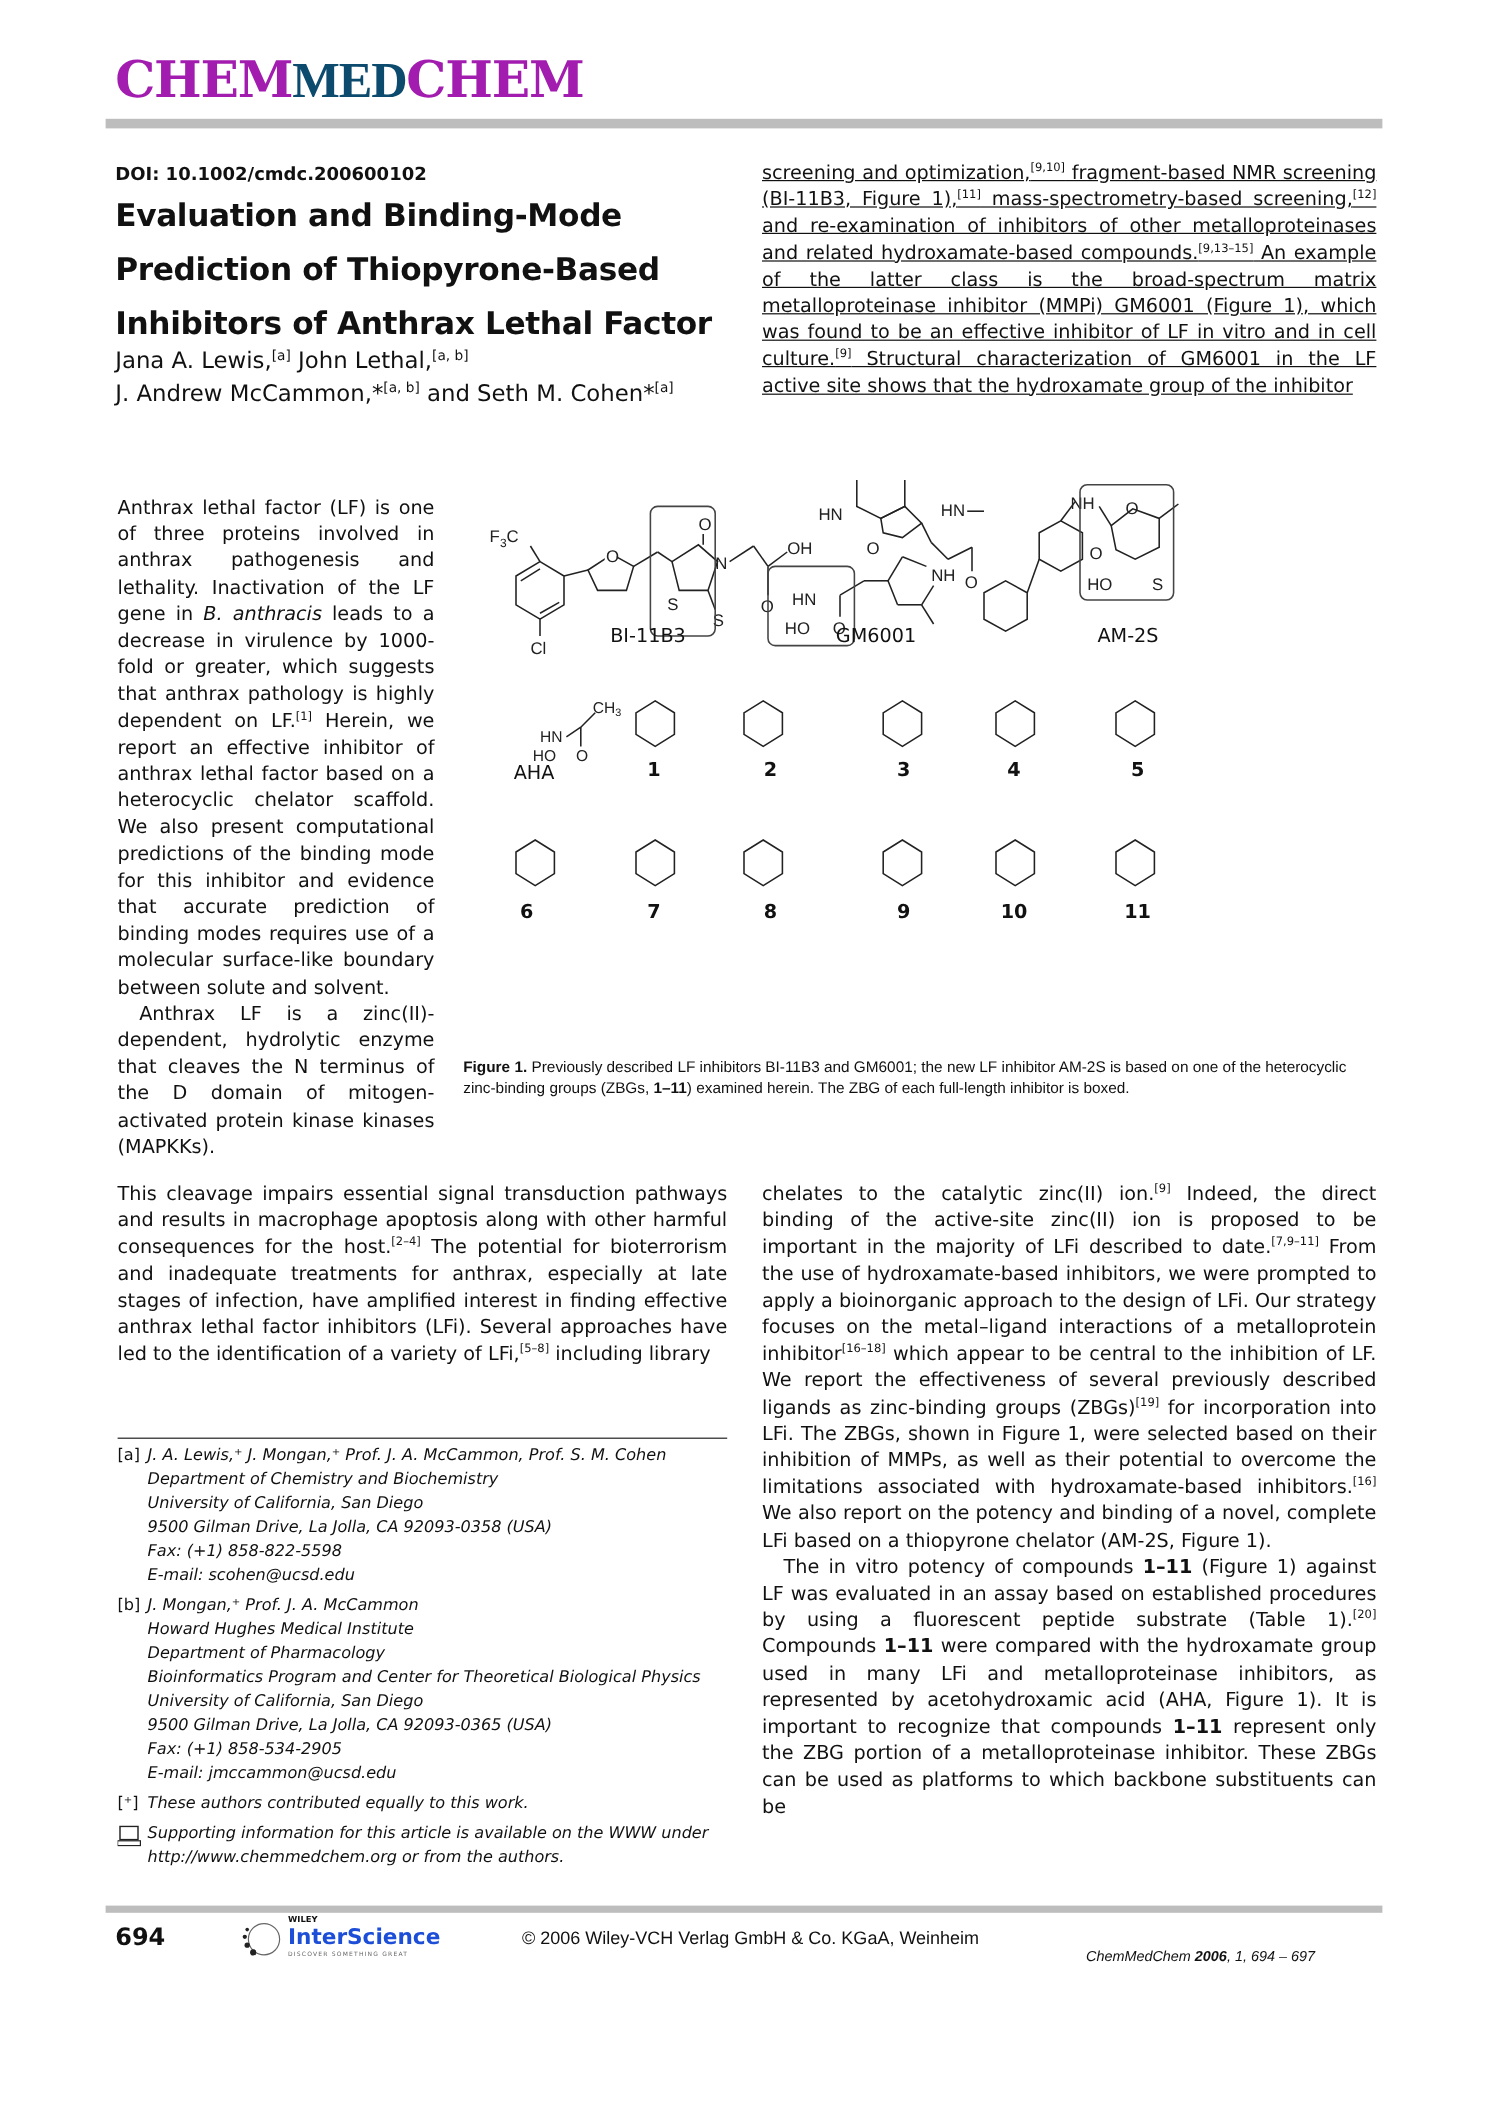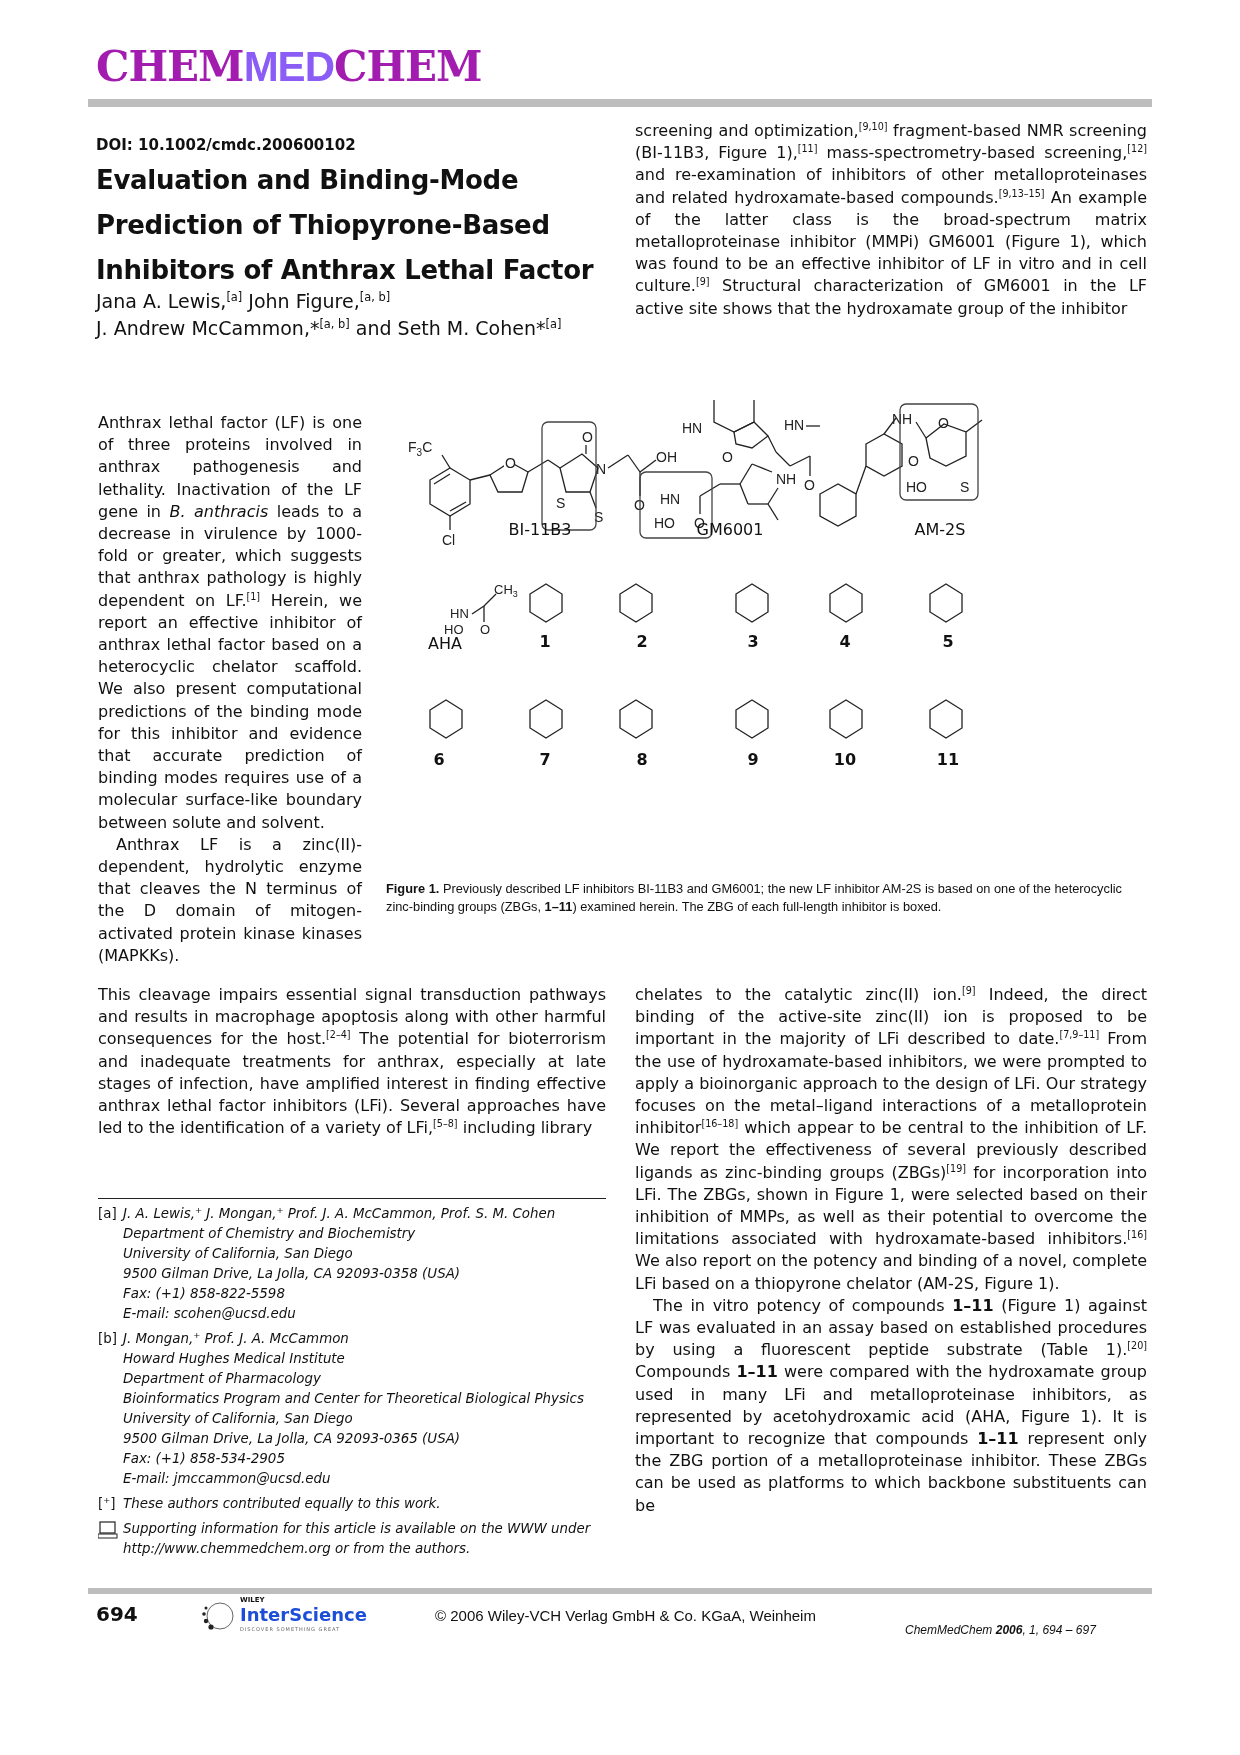--- a/index.html
+++ b/index.html
@@ -1,27 +1,27 @@
 <!DOCTYPE html>
 <html><head>
 <meta charset="utf-8">
 <style>
   html, body { margin:0; padding:0; background:#ffffff; }
   body { width:1240px; height:1755px; position:relative; overflow:hidden; font-family:"DejaVu Sans", sans-serif; color:#111; }
   .abs { position:absolute; }
   .journal-logo { left:96px; top:46px; font-family:"DejaVu Serif", serif; font-size:42px; letter-spacing:-1px; font-weight:bold; line-height:1; }
   .journal-logo .light { color:#a21caf; font-weight:bold; }
-  .journal-logo .dark { color:#8b5cf6; font-family:Liberation Sans, sans-serif; font-weight:bold; }
+  .journal-logo .dark { color:#0c4a6e; font-family:Liberation Serif, serif; font-weight:bold; }
   .top-rule { left:88px; top:99px; width:1064px; height:8px; background:#bdbdbd; }
   .doi { left:96px; top:136px; font-size:15px; font-weight:bold; }
   .title { left:96px; top:158px; width:520px; font-size:26px; font-weight:bold; line-height:45px; letter-spacing:-0.3px; }
   .authors { left:96px; top:288px; width:520px; font-size:19px; line-height:27px; }
   sup { font-size:0.6em; vertical-align:super; line-height:0; }
   .body-text { font-size:16px; line-height:22.2px; text-align:justify; }
-  .col-right-top { left:635px; top:120px; width:512px; }
+  .col-right-top { left:635px; top:133px; width:512px;text-decoration:underline; }
   .col-left-narrow { left:98px; top:384px; width:264px;margin-top:28px; }
   .col-left-wide { left:98px; top:984px; width:508px; }
   .col-right-bottom { left:635px; top:984px; width:512px; }
   .indent { text-indent:18px; }
   .figure { left:400px; top:400px; width:760px; height:480px; }
   .mol-label { position:absolute; font-size:16px; text-align:center; }
   .mol-num { position:absolute; font-size:16px; font-weight:bold; text-align:center; width:40px; }
   .caption { left:386px; top:880px; width:760px; font-size:12.8px; line-height:18px; font-family:"Liberation Sans", sans-serif; }
   .caption b { font-weight:bold; }
   .fn-rule { left:98px; top:1198px; width:508px; height:1px; background:#222; }
@@ -38,21 +38,21 @@
 <body>
 
 <div class="abs journal-logo">
   <span class="light">CHEM</span><span class="dark">MED</span><span class="light">CHEM</span>
 </div>
 <div class="abs top-rule"></div>
 
 <div class="abs doi">DOI: 10.1002/cmdc.200600102</div>
 <div class="abs title">Evaluation and Binding-Mode Prediction of Thiopyrone-Based Inhibitors of Anthrax Lethal Factor</div>
 <div class="abs authors">
-  <span>Jana A. Lewis,</span><sup>[a]</sup><span> John Figure,</span><sup>[a, b]</sup><br>
+  <span>Jana A. Lewis,</span><sup>[a]</sup><span> John Lethal,</span><sup>[a, b]</sup><br>
   <span>J. Andrew McCammon,*</span><sup>[a, b]</sup><span> and Seth M. Cohen*</span><sup>[a]</sup>
 </div>
 
 <div class="abs body-text col-right-top">
   <span>screening and optimization,</span><sup>[9,10]</sup><span> fragment-based NMR screening (BI-11B3, Figure 1),</span><sup>[11]</sup><span> mass-spectrometry-based screening,</span><sup>[12]</sup><span> and re-examination of inhibitors of other metalloproteinases and related hydroxamate-based compounds.</span><sup>[9,13–15]</sup><span> An example of the latter class is the broad-spectrum matrix metalloproteinase inhibitor (MMPi) GM6001 (Figure 1), which was found to be an effective inhibitor of LF in vitro and in cell culture.</span><sup>[9]</sup><span> Structural characterization of GM6001 in the LF active site shows that the hydroxamate group of the inhibitor</span>
 </div>
 
 <div class="abs body-text col-left-narrow">
   <div>
     <span>Anthrax lethal factor (LF) is one of three proteins involved in anthrax pathogenesis and lethality. Inactivation of the LF gene in </span><i>B. anthracis</i><span> leads to a decrease in virulence by 1000-fold or greater, which suggests that anthrax pathology is highly dependent on LF.</span><sup>[1]</sup><span> Herein, we report an effective inhibitor of anthrax lethal factor based on a heterocyclic chelator scaffold. We also present computational predictions of the binding mode for this inhibitor and evidence that accurate prediction of binding modes requires use of a molecular surface-like boundary between solute and solvent.</span>

